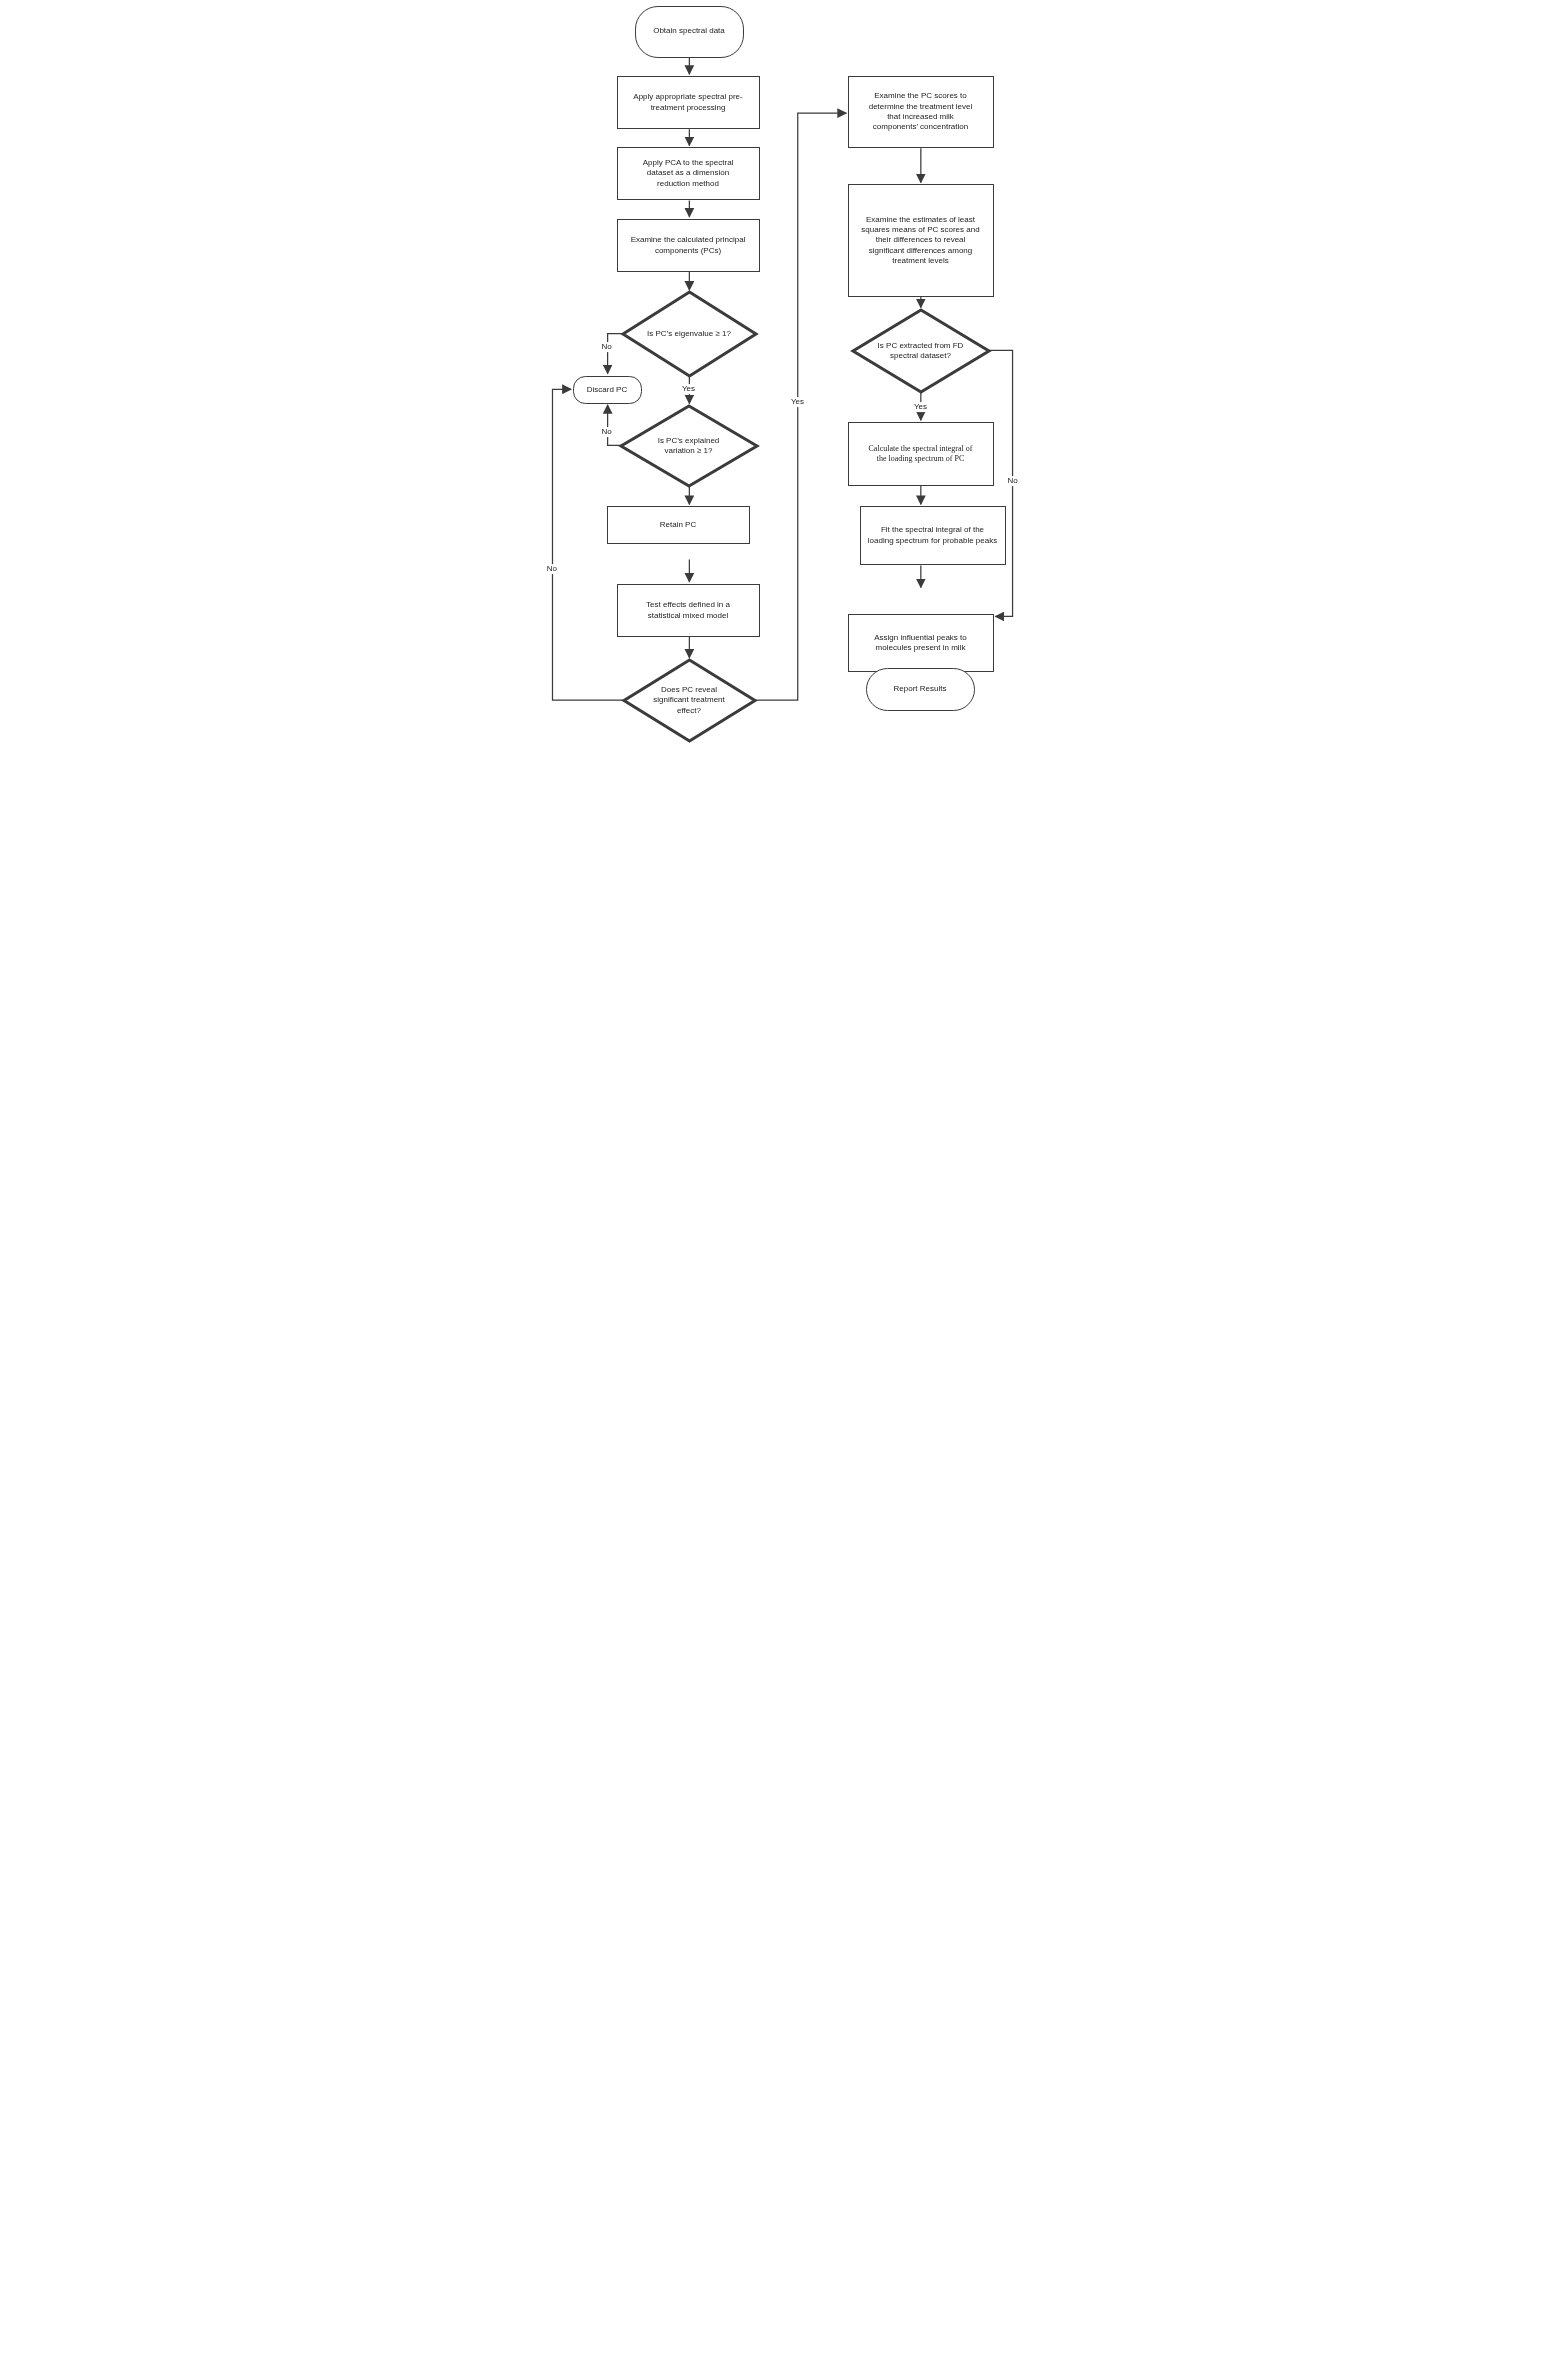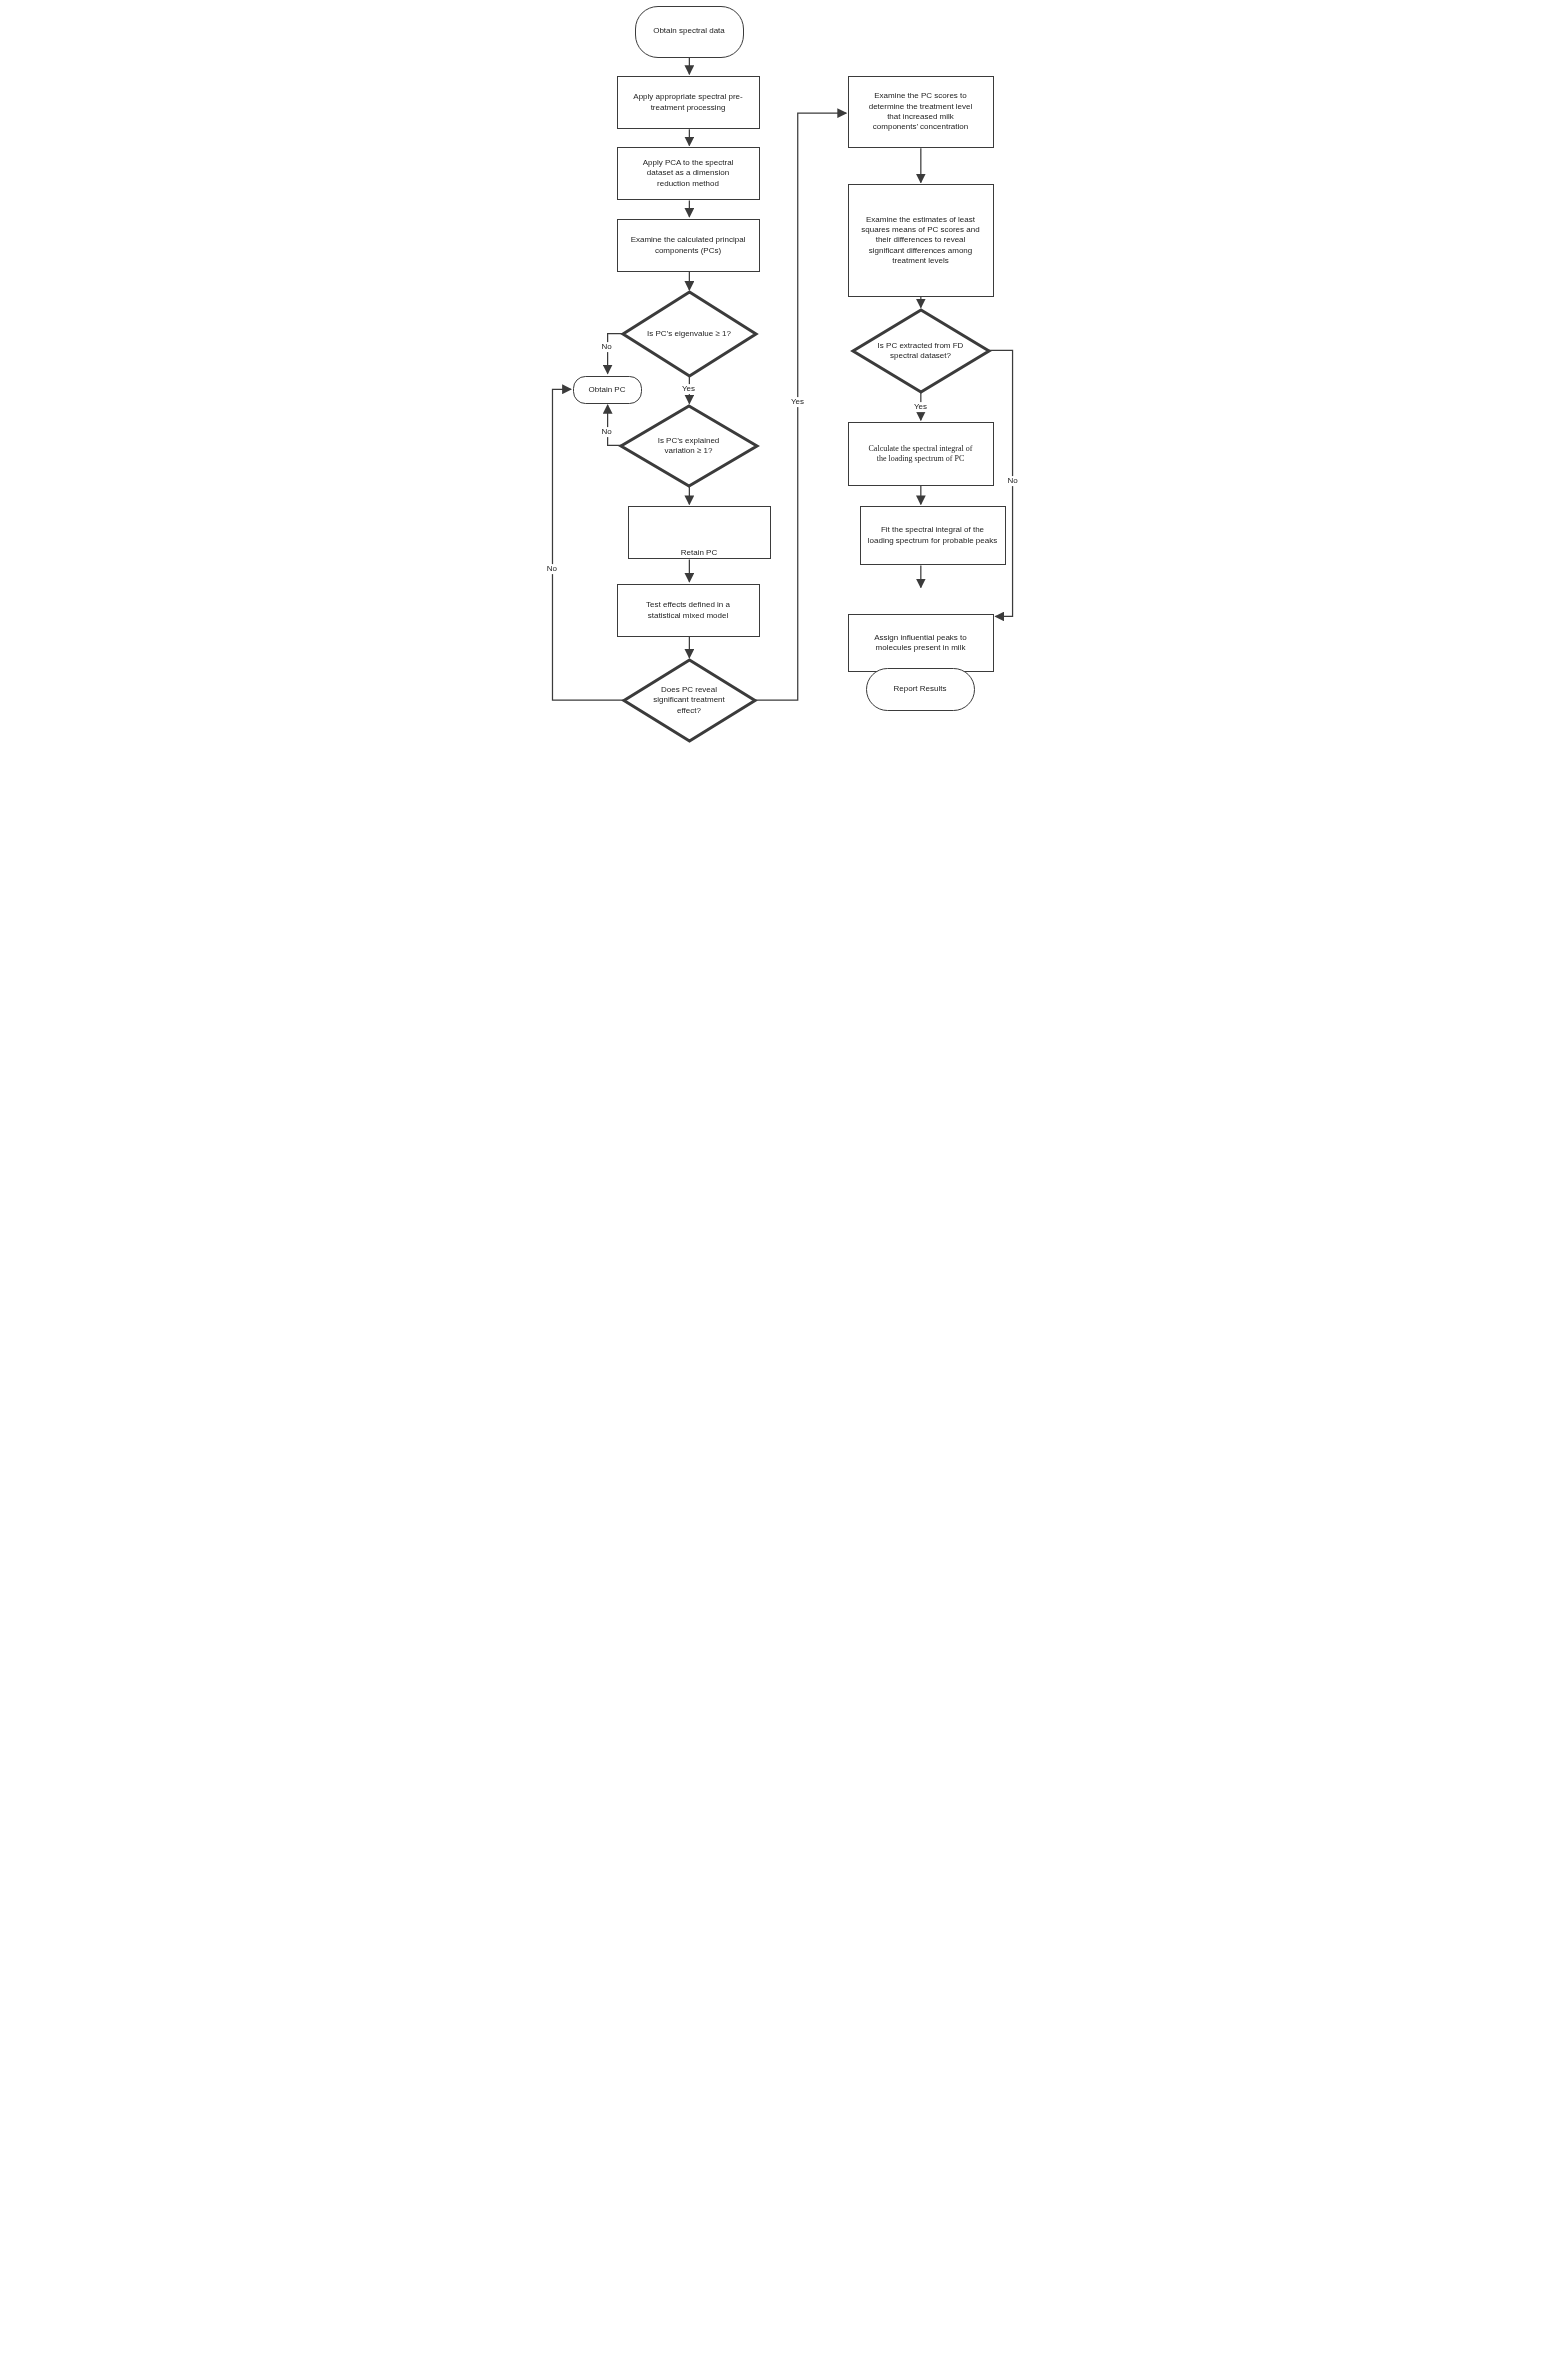--- a/index.html
+++ b/index.html
@@ -80,31 +80,31 @@
   </div>
 
   <div class="node decision" style="left:85px;top:292px;width:133px;height:84px;">
     <svg viewBox="0 0 100 100" preserveAspectRatio="none">
       <polygon class="diamond" points="50,0 100,50 50,100 0,50"></polygon>
     </svg>
     <span class="lbl w245">Is PC’s eigenvalue ≥ 1?</span>
   </div>
 
   <div class="node terminator small" style="left:35px;top:376px;width:69px;height:27.6px;">
-    <span class="lbl">Obtain PC</span>
+    <span class="lbl">Discard PC</span>
   </div>
 
   <div class="node decision" style="left:83px;top:406px;width:136px;height:80px;">
     <svg viewBox="0 0 100 100" preserveAspectRatio="none">
       <polygon class="diamond" points="50,0 100,50 50,100 0,50"></polygon>
     </svg>
     <span class="lbl w170">Is PC’s explained variation ≥ 1?</span>
   </div>
 
-  <div class="node process" style="left:90px;top:506px;width:143px;height:53px;align-items:flex-end;">
+  <div class="node process" style="left:69px;top:506px;width:143px;height:38px;">
     <span class="lbl">Retain PC</span>
   </div>
 
   <div class="node process" style="left:79px;top:584px;width:143px;height:53px;">
     <span class="lbl w240">Test effects defined in a statistical mixed model</span>
   </div>
 
   <div class="node decision" style="left:86px;top:660px;width:131px;height:81px;">
     <svg viewBox="0 0 100 100" preserveAspectRatio="none">
       <polygon class="diamond" points="50,0 100,50 50,100 0,50"></polygon>

